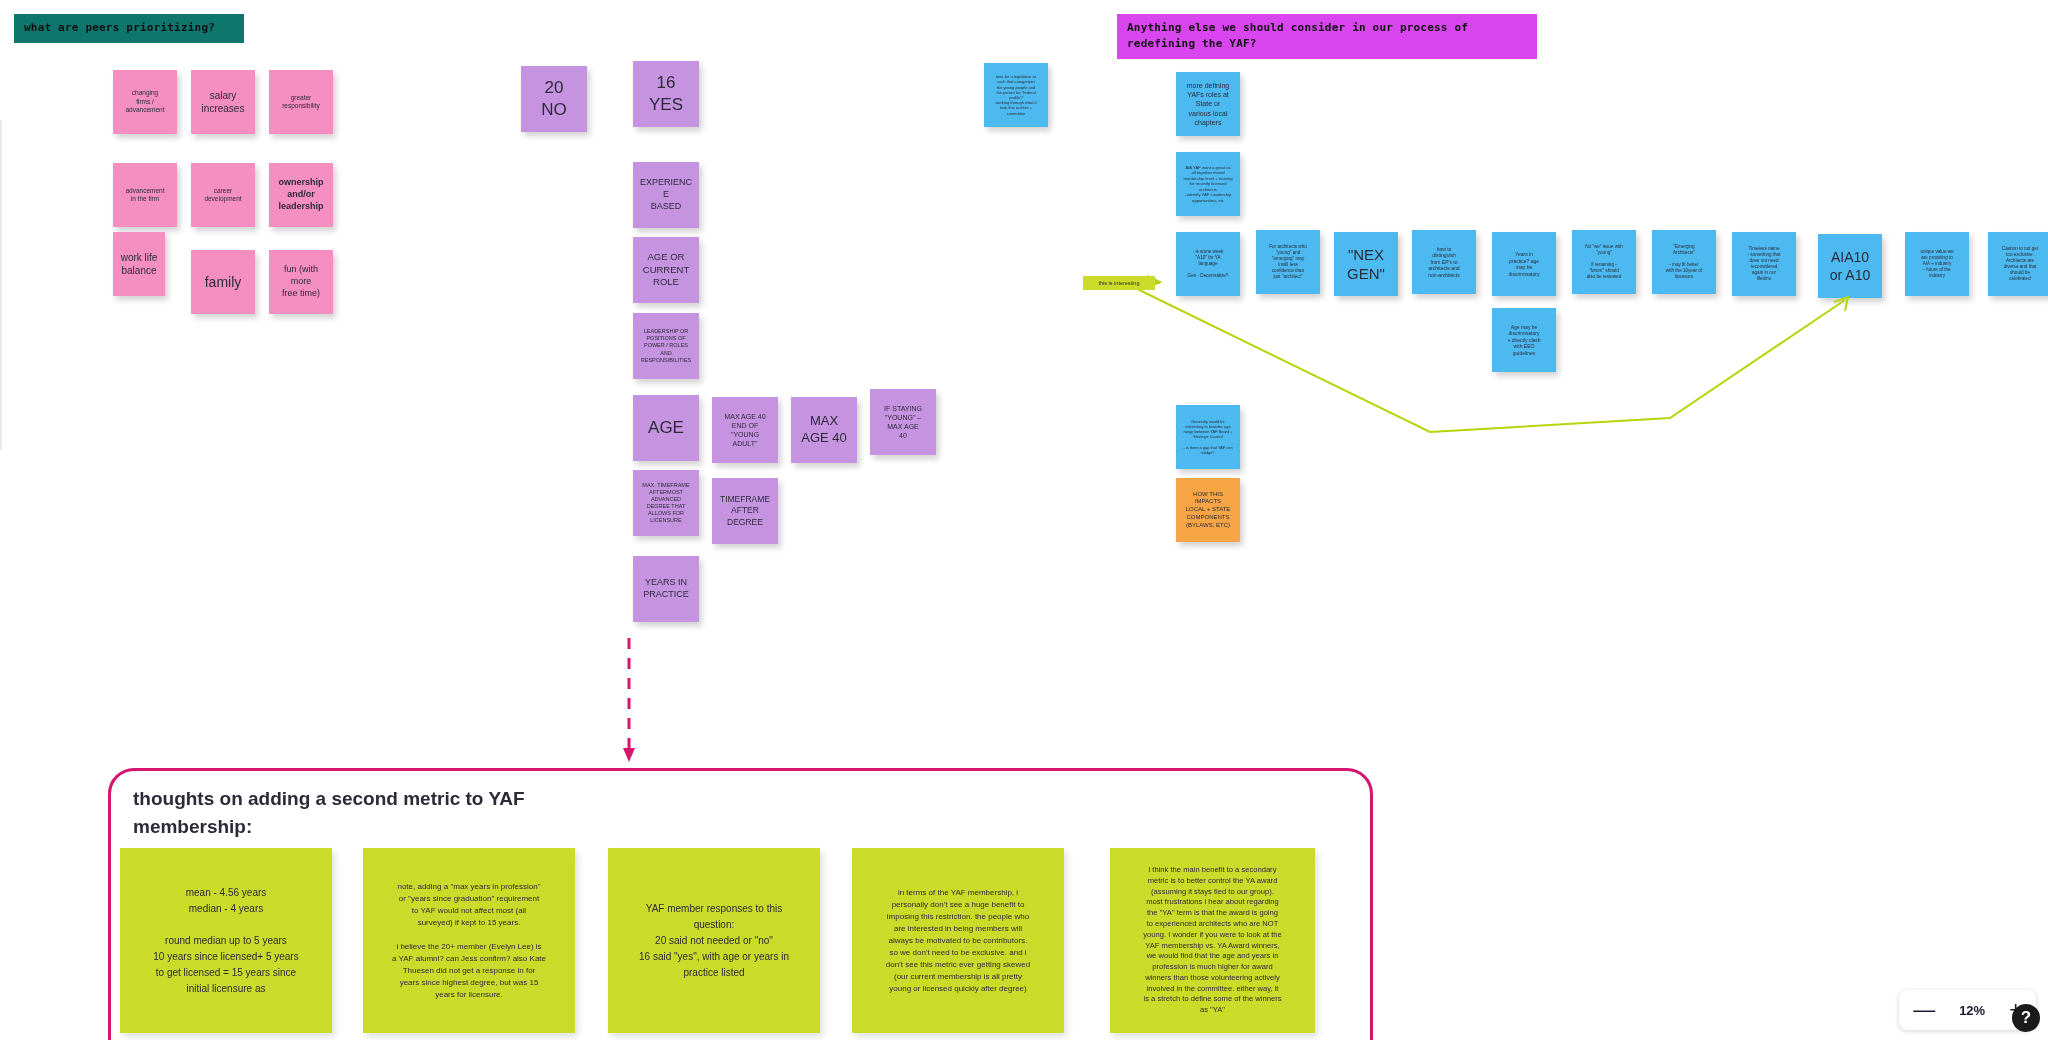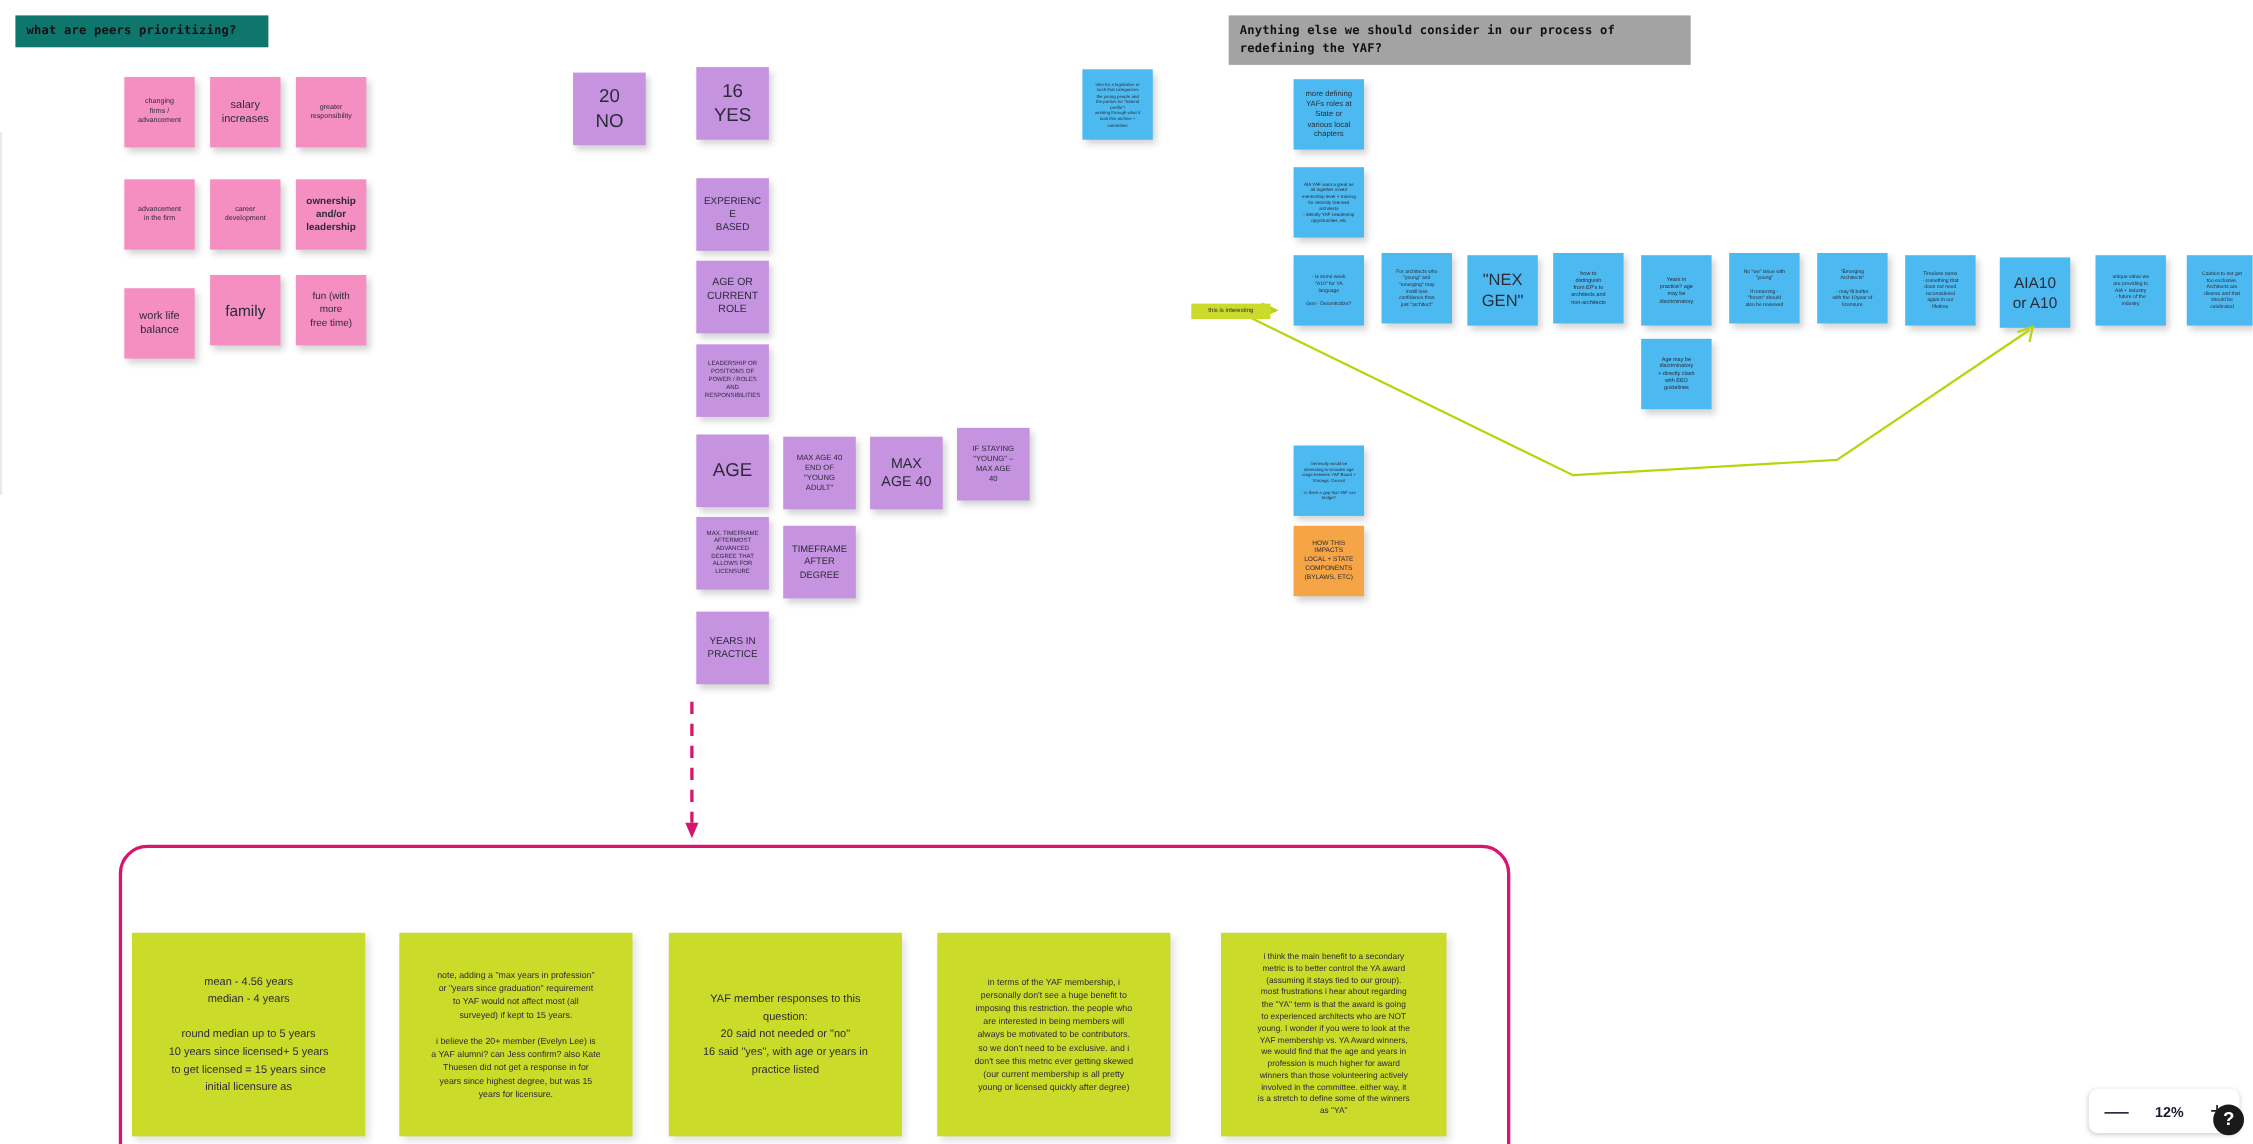--- a/index.html
+++ b/index.html
@@ -98,40 +98,40 @@
 </head>
 <body>
 
 <div id="board">
 
   <div class="edge-line" style="left:0;top:120px;width:2px;height:330px;"></div>
 
   <div class="banner" style="left:14px; top:14px; width:230px; font-size:11px; background:#0f766e;">what are peers prioritizing?</div>
 
 
-  <div class="banner" style="left:1117px; top:14px; width:420px; font-size:11px; background:#a3a3a3;">Anything else we should consider in our process of
+  <div class="banner" style="left:1117px; top:14px; width:420px; font-size:11px; background:#d946ef;">Anything else we should consider in our process of
 redefining the YAF?</div>
 
   <div class="note pink" style="left:113px; top:70px; width:64px; height:64px; font-size:6.5px;">changing
 firms /
 advancement</div>
   <div class="note pink" style="left:191px; top:70px; width:64px; height:64px; font-size:10px;">salary
 increases</div>
   <div class="note pink" style="left:269px; top:70px; width:64px; height:64px; font-size:6.5px;">greater
 responsibility</div>
 
   <div class="note pink" style="left:113px; top:163px; width:64px; height:64px; font-size:6.5px;">advancement
 in the firm</div>
   <div class="note pink" style="left:191px; top:163px; width:64px; height:64px; font-size:6.5px;">career
 development</div>
   <div class="note pink" style="left:269px; top:163px; width:64px; height:64px; font-size:9px;font-weight:bold;">ownership
 and/or
 leadership</div>
 
-  <div class="note pink" style="left:113px; top:262px; width:64px; height:64px; font-size:10px;">work life
+  <div class="note pink" style="left:113px; top:232px; width:52px; height:64px; font-size:10px;">work life
 balance</div>
   <div class="note pink" style="left:191px; top:250px; width:64px; height:64px; font-size:14px;">family</div>
   <div class="note pink" style="left:269px; top:250px; width:64px; height:64px; font-size:9px;">fun (with
 more
 free time)</div>
 
   <div class="note purple" style="left:521px; top:66px; width:66px; height:66px; font-size:17px;">20
 NO</div>
   <div class="note purple" style="left:633px; top:61px; width:66px; height:66px; font-size:17px;">16
 YES</div>
@@ -286,20 +286,22 @@
       <line x1="1078" y1="968" x2="1110" y2="968" stroke="#111111" stroke-width="3"></line>
       <polygon points="1118,968 1106,962 1106,974" fill="#111111"></polygon>
     </g>
   </svg>
 
   <div style="position:absolute; left:1083px; top:276px; width:72px; height:14px; background:#cbdb2a; color:#2b2b38;
               font-size:5.5px; display:flex; align-items:center; justify-content:center;">this is interesting</div>
 
   <div id="frame" style="left:108px; top:768px; width:1265px; height:300px;"></div>
 
+  <div id="frame-title" style="left:133px; top:785px; width:560px;">thoughts on adding a second metric to YAF
+membership:</div>
 
   <div class="note green" style="left:120px; top:848px; width:212px; height:185px; font-size:10px; line-height:1.6;">mean - 4.56 years
 median - 4 years
 
 round median up to 5 years
 10 years since licensed+ 5 years
 to get licensed = 15 years since
 initial licensure as</div>
   <div class="note green" style="left:363px; top:848px; width:212px; height:185px; font-size:8px; line-height:1.5;">note, adding a "max years in profession"
 or "years since graduation" requirement

